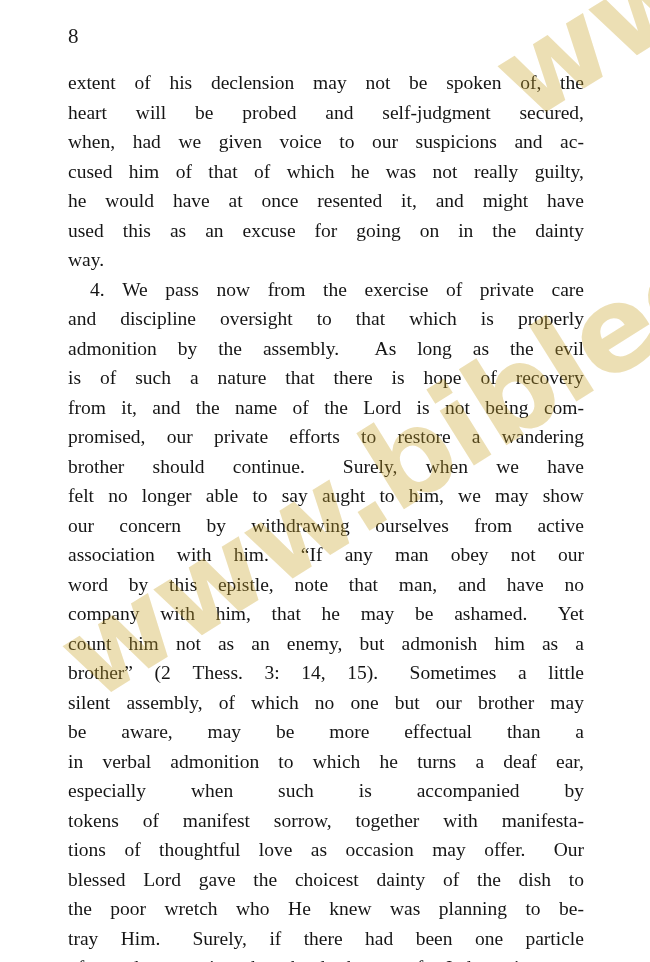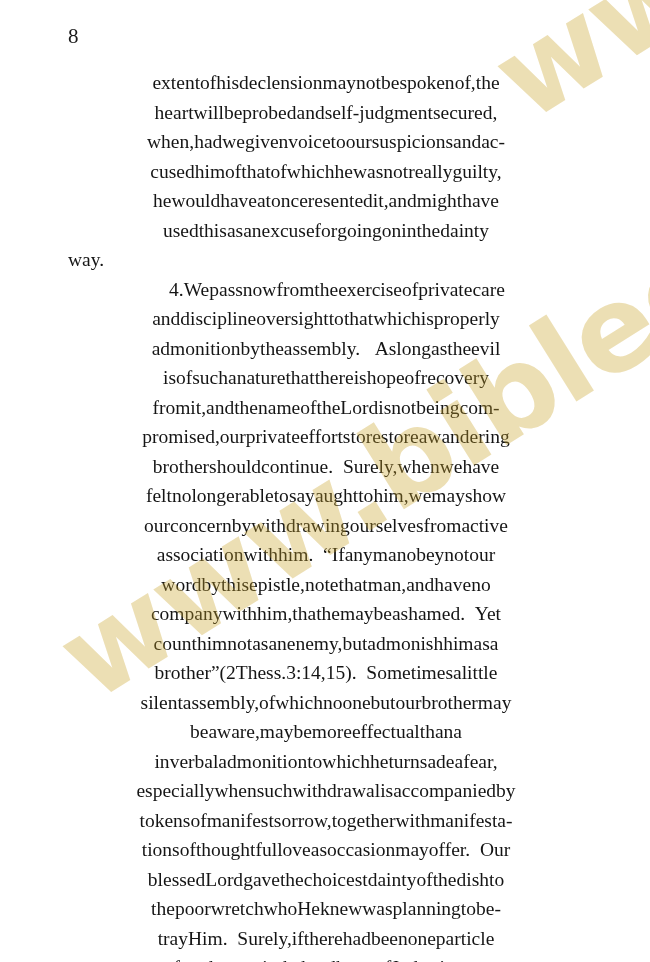--- a/index.html
+++ b/index.html
@@ -96,21 +96,21 @@
   .line {
     display: flex;
     font-size: 19.5px;
     line-height: 29.5px;
     height: 29.5px;
     color: #151515;
     white-space: pre;
     width: 516px;
   }
   .line.justify {
-    justify-content: center;
+    justify-content: space-between;
   }
   .line.last {
     justify-content: flex-start;
   }
   .line.indent {
     padding-left: 22px;
     width: 494px;
   }
   .line .w {
     white-space: pre;
@@ -148,21 +148,21 @@
       <div class="line justify"><span class="w">felt</span><span class="w">no</span><span class="w">longer</span><span class="w">able</span><span class="w">to</span><span class="w">say</span><span class="w">aught</span><span class="w">to</span><span class="w">him,</span><span class="w">we</span><span class="w">may</span><span class="w">show</span></div>
       <div class="line justify"><span class="w">our</span><span class="w">concern</span><span class="w">by</span><span class="w">withdrawing</span><span class="w">ourselves</span><span class="w">from</span><span class="w">active</span></div>
       <div class="line justify"><span class="w">association</span><span class="w">with</span><span class="w">him.  </span><span class="w">“If</span><span class="w">any</span><span class="w">man</span><span class="w">obey</span><span class="w">not</span><span class="w">our</span></div>
       <div class="line justify"><span class="w">word</span><span class="w">by</span><span class="w">this</span><span class="w">epistle,</span><span class="w">note</span><span class="w">that</span><span class="w">man,</span><span class="w">and</span><span class="w">have</span><span class="w">no</span></div>
       <div class="line justify"><span class="w">company</span><span class="w">with</span><span class="w">him,</span><span class="w">that</span><span class="w">he</span><span class="w">may</span><span class="w">be</span><span class="w">ashamed.  </span><span class="w">Yet</span></div>
       <div class="line justify"><span class="w">count</span><span class="w">him</span><span class="w">not</span><span class="w">as</span><span class="w">an</span><span class="w">enemy,</span><span class="w">but</span><span class="w">admonish</span><span class="w">him</span><span class="w">as</span><span class="w">a</span></div>
       <div class="line justify"><span class="w">brother”</span><span class="w">(2</span><span class="w">Thess.</span><span class="w">3:</span><span class="w">14,</span><span class="w">15).  </span><span class="w">Sometimes</span><span class="w">a</span><span class="w">little</span></div>
       <div class="line justify"><span class="w">silent</span><span class="w">assembly,</span><span class="w">of</span><span class="w">which</span><span class="w">no</span><span class="w">one</span><span class="w">but</span><span class="w">our</span><span class="w">brother</span><span class="w">may</span></div>
       <div class="line justify"><span class="w">be</span><span class="w">aware,</span><span class="w">may</span><span class="w">be</span><span class="w">more</span><span class="w">effectual</span><span class="w">than</span><span class="w">a</span></div>
       <div class="line justify"><span class="w">in</span><span class="w">verbal</span><span class="w">admonition</span><span class="w">to</span><span class="w">which</span><span class="w">he</span><span class="w">turns</span><span class="w">a</span><span class="w">deaf</span><span class="w">ear,</span></div>
-      <div class="line justify"><span class="w">especially</span><span class="w">when</span><span class="w">such</span><span class="w">withdrawal</span><span class="w">is</span><span class="w">accompanied</span><span class="w">by</span></div>
+      <div class="line justify"><span class="w">especially</span><span class="w">when</span><span class="w">such</span><span class="w">is</span><span class="w">accompanied</span><span class="w">by</span></div>
       <div class="line justify"><span class="w">tokens</span><span class="w">of</span><span class="w">manifest</span><span class="w">sorrow,</span><span class="w">together</span><span class="w">with</span><span class="w">manifesta-</span></div>
       <div class="line justify"><span class="w">tions</span><span class="w">of</span><span class="w">thoughtful</span><span class="w">love</span><span class="w">as</span><span class="w">occasion</span><span class="w">may</span><span class="w">offer.  </span><span class="w">Our</span></div>
       <div class="line justify"><span class="w">blessed</span><span class="w">Lord</span><span class="w">gave</span><span class="w">the</span><span class="w">choicest</span><span class="w">dainty</span><span class="w">of</span><span class="w">the</span><span class="w">dish</span><span class="w">to</span></div>
       <div class="line justify"><span class="w">the</span><span class="w">poor</span><span class="w">wretch</span><span class="w">who</span><span class="w">He</span><span class="w">knew</span><span class="w">was</span><span class="w">planning</span><span class="w">to</span><span class="w">be-</span></div>
       <div class="line justify"><span class="w">tray</span><span class="w">Him.  </span><span class="w">Surely,</span><span class="w">if</span><span class="w">there</span><span class="w">had</span><span class="w">been</span><span class="w">one</span><span class="w">particle</span></div>
       <div class="line justify"><span class="w">of</span><span class="w">tenderness</span><span class="w">in</span><span class="w">the</span><span class="w">hard</span><span class="w">heart</span><span class="w">of</span><span class="w">Judas,</span><span class="w">it</span><span class="w">must</span></div>
     </div>
 
 </div>
 

